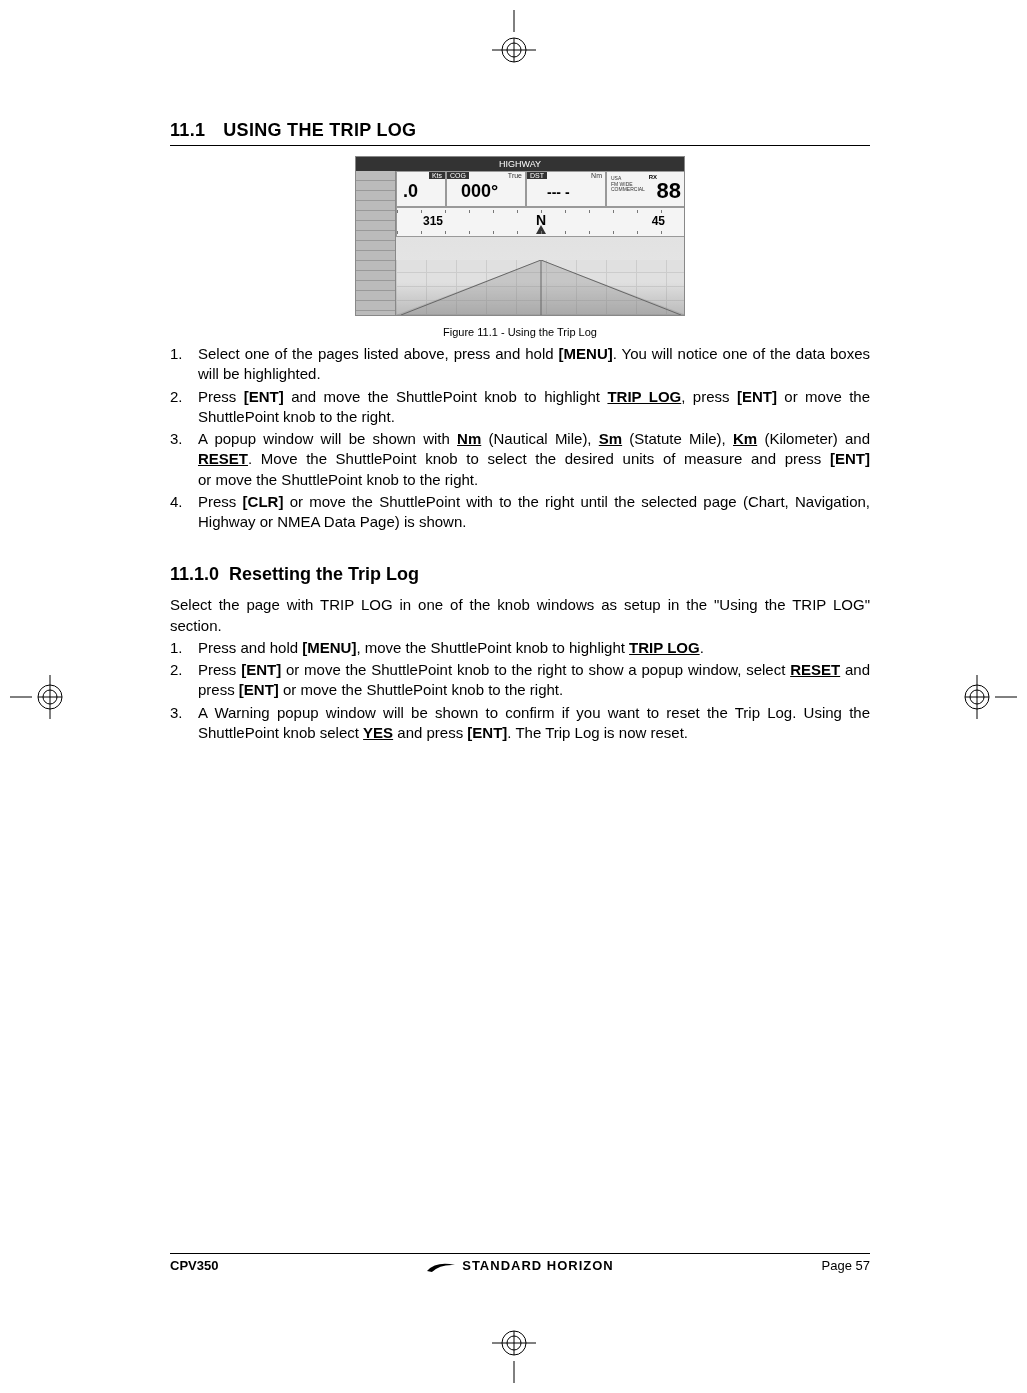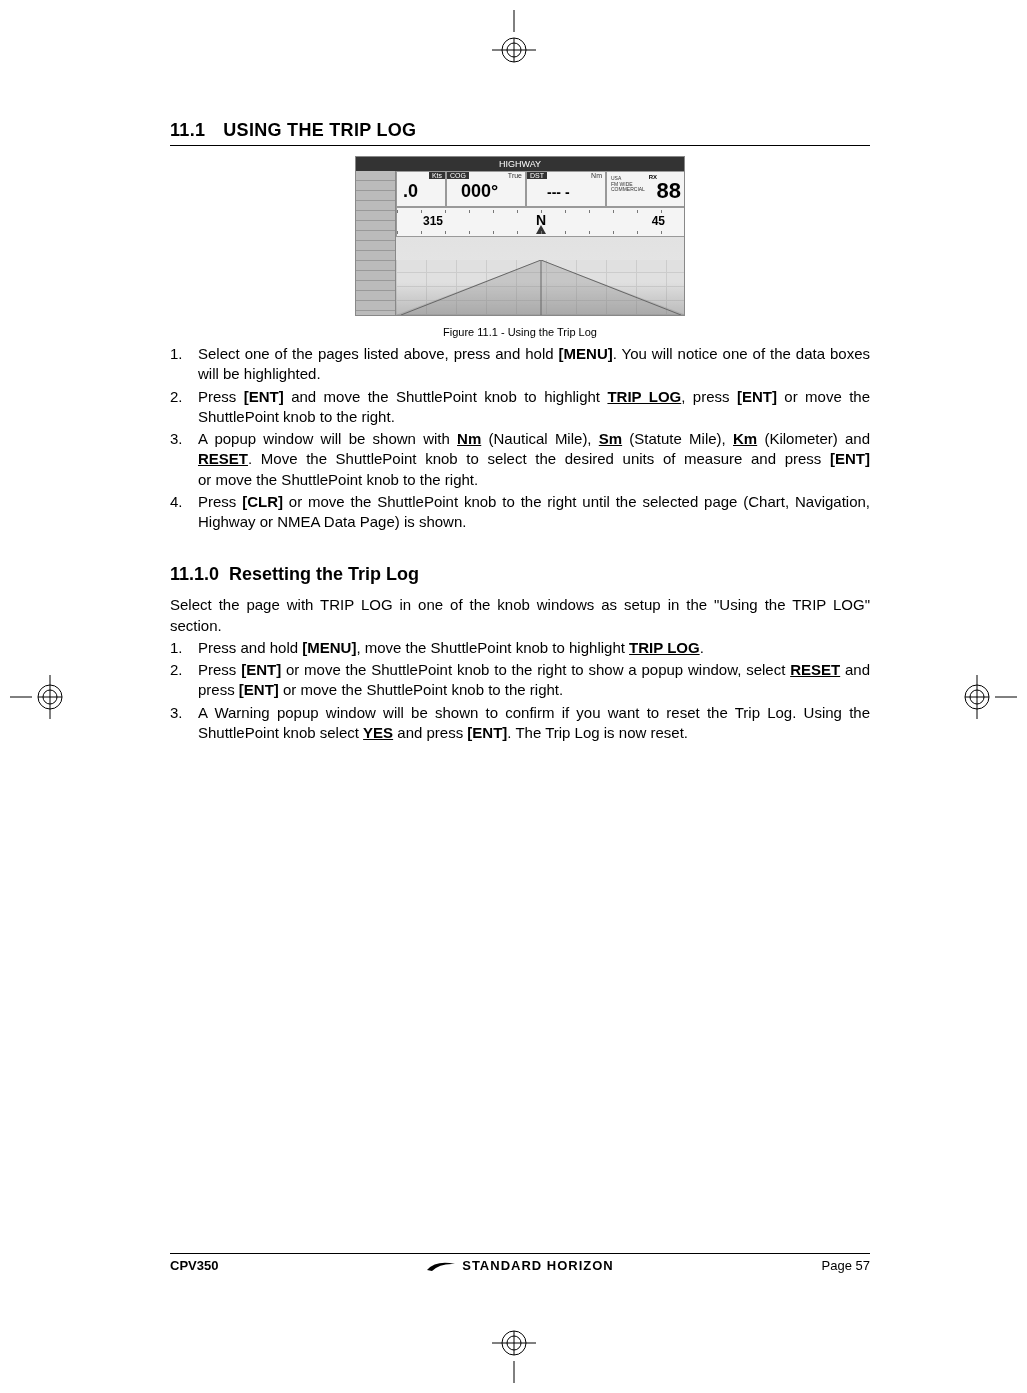--- a/index.html
+++ b/index.html
@@ -117,21 +117,21 @@
     left: 170px;
     width: 700px;
     bottom: 120px;
   }
   .footer-rule { border:none; border-top:1px solid #000; margin-bottom:4px; }
   .footer-row {
     display:flex; justify-content:space-between; align-items:center;
     font-size:13px;
   }
   .brand {
-    display:flex; align-items:flex-start; gap:6px;
+    display:flex; align-items:flex-end; gap:6px;
     font-weight:bold; letter-spacing:1px;
   }
   .brand-swoosh {
     width:30px; height:14px;
   }
 </style>
 </head>
 <body>
 
 <svg class="crop-mark crop-top" viewBox="0 0 60 60">
@@ -242,21 +242,21 @@
     <li><span class="n">1.</span>
       <span>Select one of the pages listed above, press and hold </span><span class="bold">[MENU]</span><span>. You will notice one of the data boxes will be highlighted.</span>
     </li>
     <li><span class="n">2.</span>
       <span>Press </span><span class="bold">[ENT]</span><span> and move the ShuttlePoint knob to highlight  </span><span class="ub">TRIP LOG</span><span>, press </span><span class="bold">[ENT]</span><span> or move the ShuttlePoint knob to the right.</span>
     </li>
     <li style="text-align-last:justify;"><span class="n">3.</span>
       <span>A popup window will be shown with </span><span class="ub">Nm</span><span> (Nautical Mile), </span><span class="ub">Sm</span><span> (Statute Mile), </span><span class="ub">Km</span><span style="text-align-last:auto;"> (Kilometer) and </span><span class="ub">RESET</span><span>. Move the ShuttlePoint knob to select the desired units of measure and press </span><span class="bold">[ENT]</span><span style="display:inline-block;text-align-last:left;"> or move the ShuttlePoint knob to the right.</span>
     </li>
     <li><span class="n">4.</span>
-      <span>Press </span><span class="bold">[CLR]</span><span> or move the ShuttlePoint knob to the right until the selected page (Chart, Navigation, Highway or NMEA Data Page) is shown.</span>
+      <span>Press </span><span class="bold">[CLR]</span><span> or move the ShuttlePoint with to the right until the selected page (Chart, Navigation, Highway or NMEA Data Page) is shown.</span>
     </li>
   </ol>
 
   <div class="subsection-title">
     <span>11.1.0</span>&nbsp;
     <span>Resetting the Trip Log</span>
   </div>
 
   <p class="intro" style="margin-bottom:2px;">Select the page with TRIP LOG in one of the knob windows as setup in the "Using the TRIP LOG" section.</p>
 

